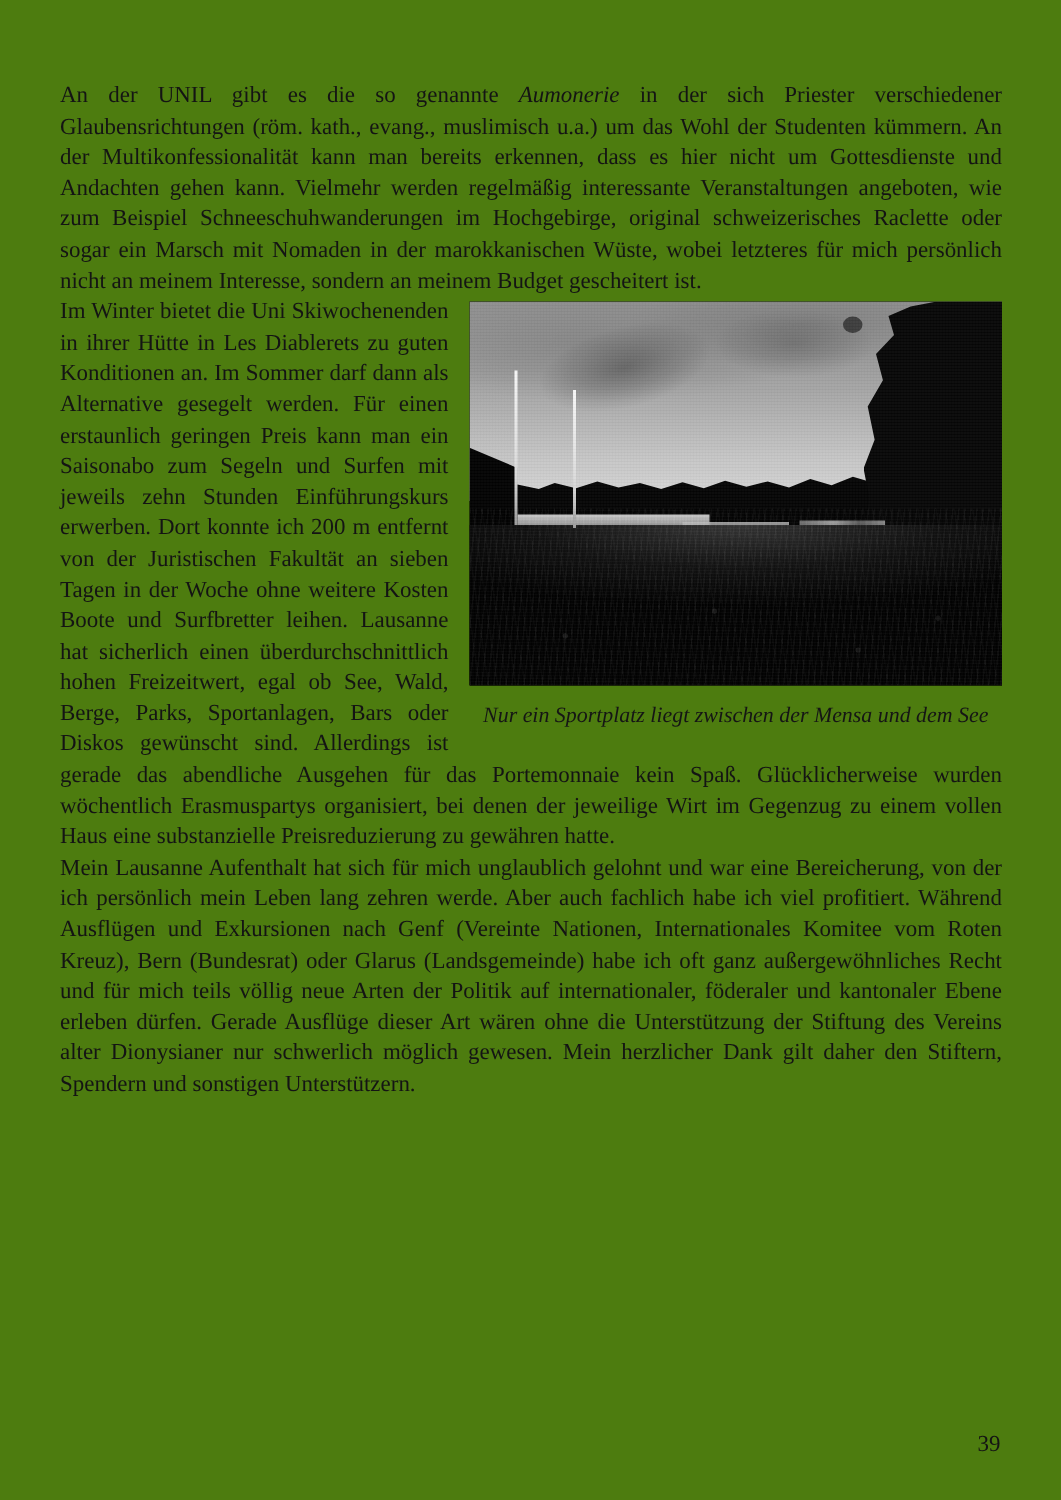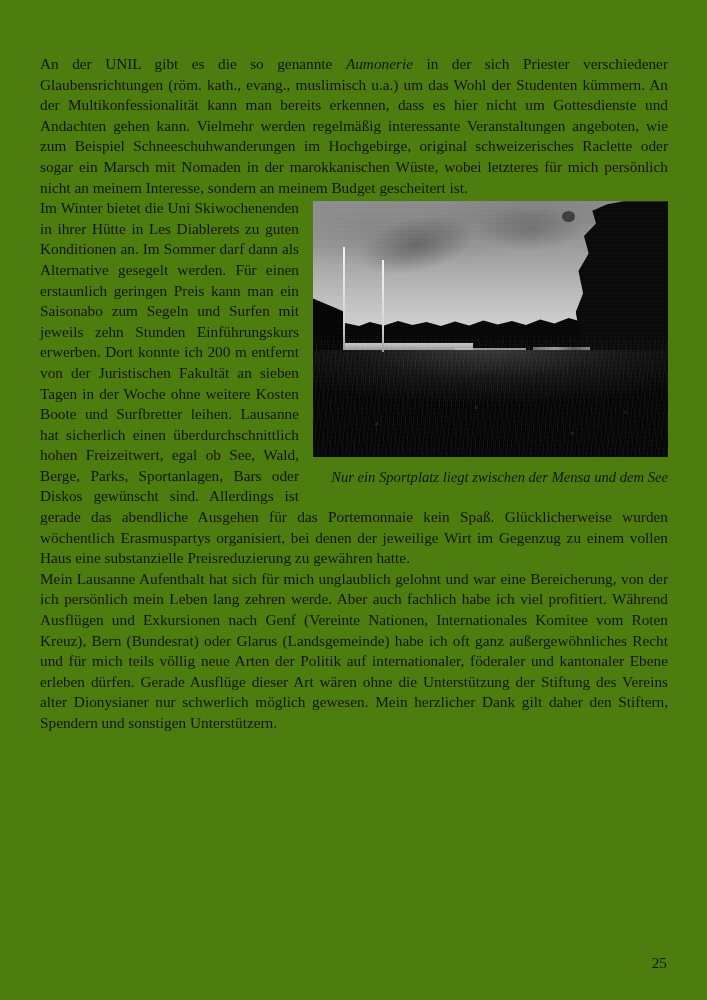--- a/index.html
+++ b/index.html
@@ -205,21 +205,21 @@
     background-image:
       repeating-linear-gradient(0deg, rgba(255,255,255,0.10) 0 1px, rgba(0,0,0,0.10) 1px 2px),
       repeating-linear-gradient(90deg, rgba(255,255,255,0.06) 0 1px, rgba(0,0,0,0.06) 1px 2px);
   }
 
   .caption {
     margin: 11px 0 0 0;
     font-size: 14.6px;
     line-height: 19.4px;
     font-style: italic;
-    text-align: right;
+    text-align: center;
     color: #151515;
   }
 
   
   .page-number {
     position: absolute;
     right: 40px;
     bottom: 28px;
     font-size: 15.3px;
     color: #141414;
@@ -254,15 +254,15 @@
       </div>
       <p class="caption">Nur ein Sportplatz liegt zwischen der Mensa und dem See</p>
     </div>
 
     <p class="body-text">Im Winter bietet die Uni Skiwochenenden in ihrer Hütte in Les Diablerets zu guten Konditionen an. Im Sommer darf dann als Alternative gesegelt werden. Für einen erstaunlich geringen Preis kann man ein Saisonabo zum Segeln und Surfen mit jeweils zehn Stunden Einführungskurs erwerben. Dort konnte ich 200 m entfernt von der Juristischen Fakultät an sieben Tagen in der Woche ohne weitere Kosten Boote und Surfbretter leihen. Lausanne hat sicherlich einen überdurchschnittlich hohen Freizeitwert, egal ob See, Wald, Berge, Parks, Sportanlagen, Bars oder Diskos gewünscht sind. Allerdings ist gerade das abendliche Ausgehen für das Portemonnaie kein Spaß. Glücklicherweise wurden wöchentlich Erasmuspartys organisiert, bei denen der jeweilige Wirt im Gegenzug zu einem vollen Haus eine substanzielle Preisreduzierung zu gewähren hatte.</p>
 
     <p class="body-text">Mein Lausanne Aufenthalt hat sich für mich unglaublich gelohnt und war eine Bereicherung, von der ich persönlich mein Leben lang zehren werde. Aber auch fachlich habe ich viel profitiert. Während Ausflügen und Exkursionen nach Genf (Vereinte Nationen, Internationales Komitee vom Roten Kreuz), Bern (Bundesrat) oder Glarus (Landsgemeinde) habe ich oft ganz außergewöhnliches Recht und für mich teils völlig neue Arten der Politik auf internationaler, föderaler und kantonaler Ebene erleben dürfen. Gerade Ausflüge dieser Art wären ohne die Unterstützung der Stiftung des Vereins alter Dionysianer nur schwerlich möglich gewesen. Mein herzlicher Dank gilt daher den Stiftern, Spendern und sonstigen Unterstützern.</p>
 
   </div>
 
-  <div class="page-number">25</div>
+  <div class="page-number">39</div>
 
 </div>
 
 </body></html>

